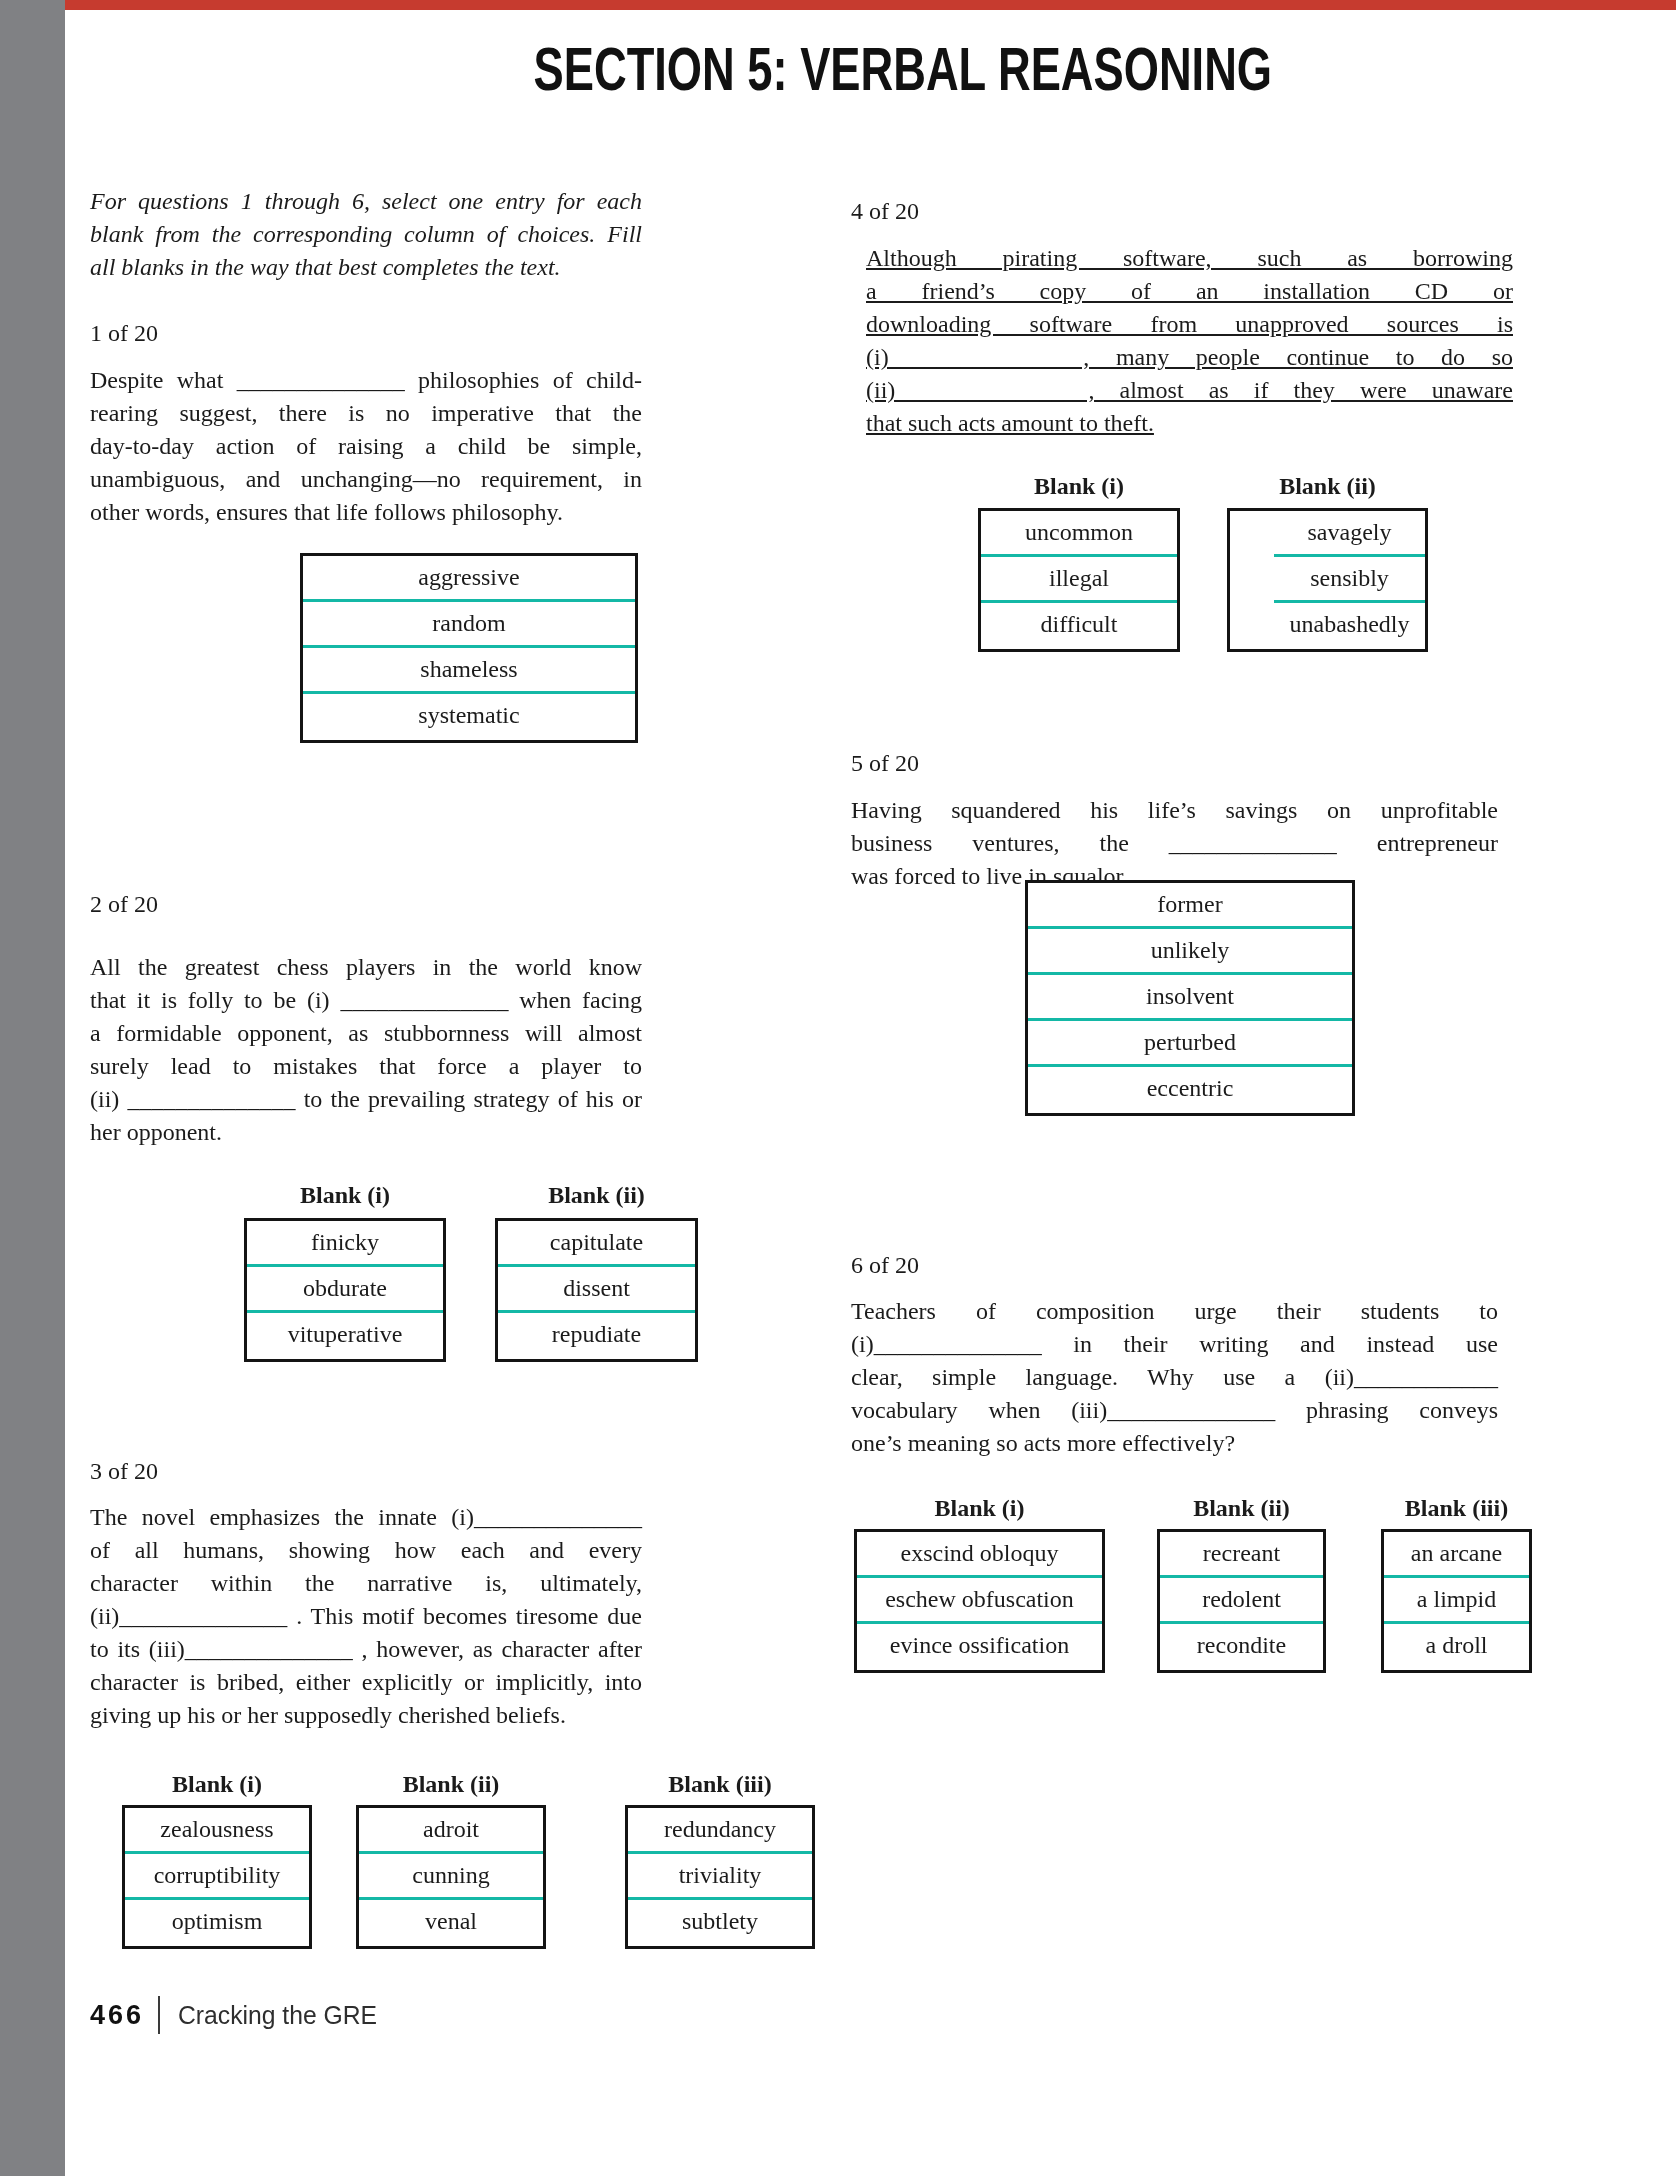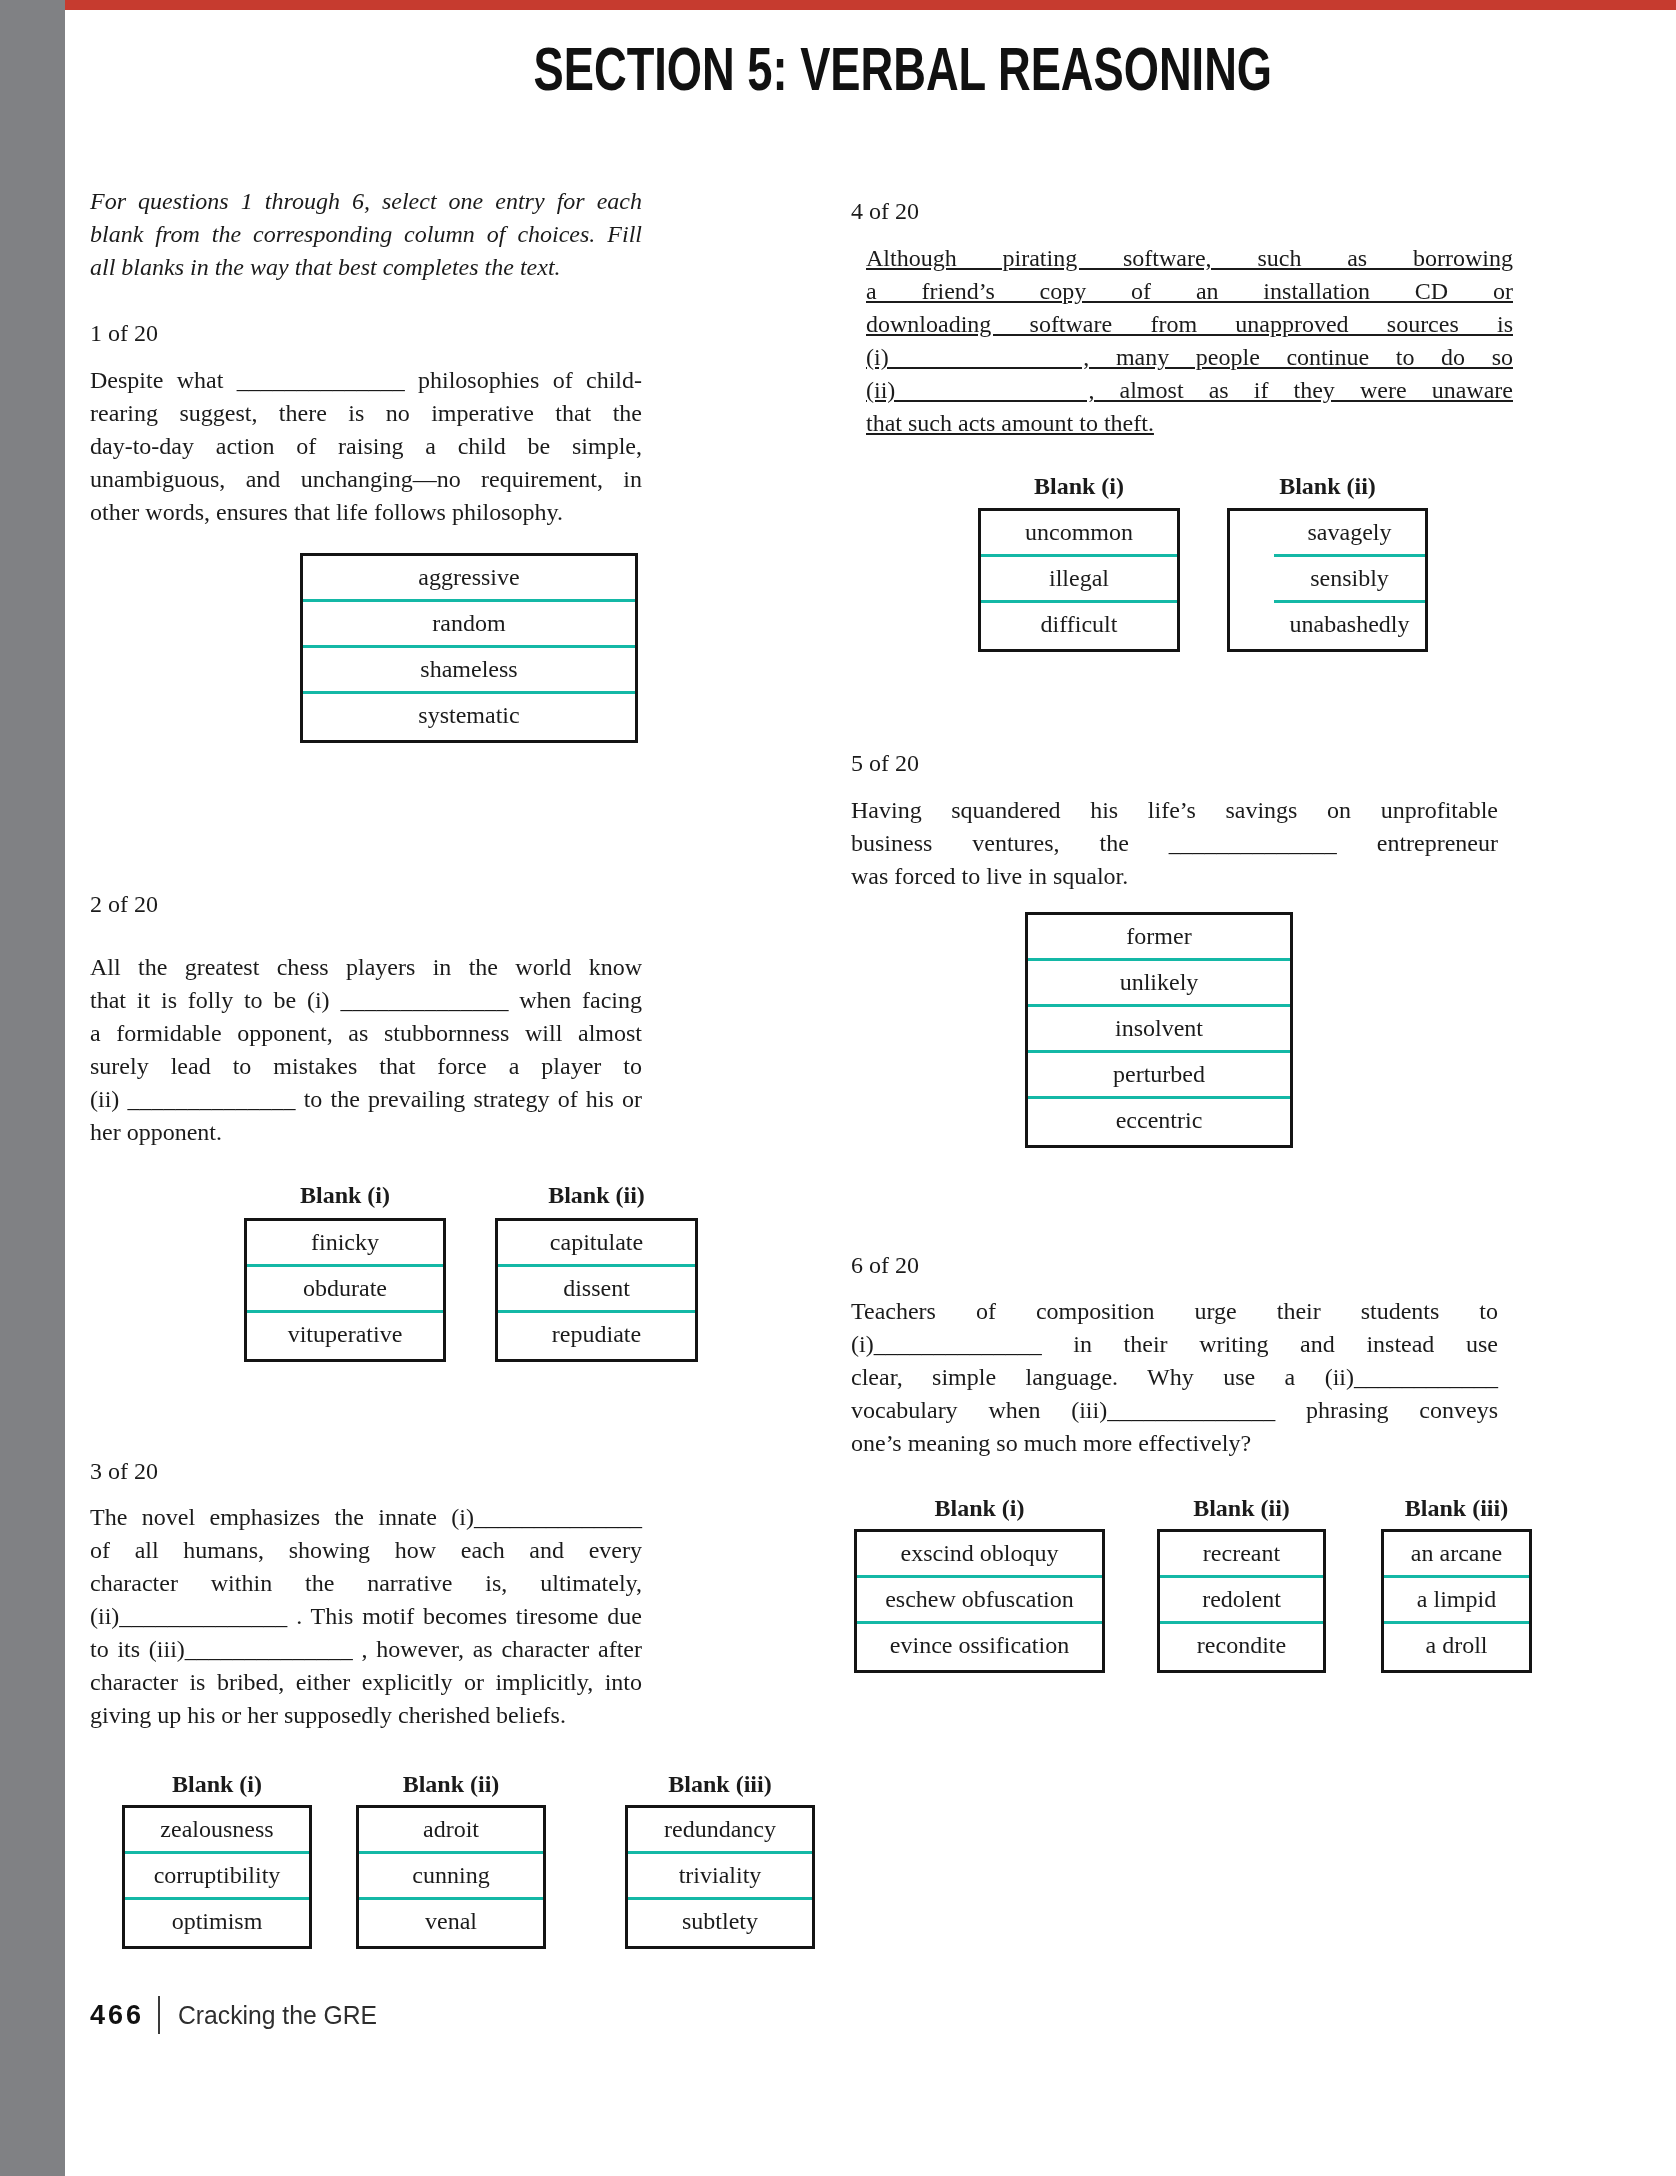--- a/index.html
+++ b/index.html
@@ -163,35 +163,35 @@
     <div class="cell">sensibly</div>
     <div class="cell">unabashedly</div>
   </div>
 
   <div class="qlabel" style="left:851px; top:748px;">5 of 20</div>
   <div class="tblock" style="left:851px; top:794px; width:647px;">
     <div class="ln just">Having squandered his life’s savings on unprofitable</div>
     <div class="ln just">business ventures, the ______________ entrepreneur</div>
     <div class="ln">was forced to live in squalor.</div>
   </div>
-  <div class="ctable" style="left:1025px; top:912px; width:268px;">
+  <div class="ctable" style="left:1025px; top:880px; width:330px;">
     <div class="cell">former</div>
     <div class="cell">unlikely</div>
     <div class="cell">insolvent</div>
     <div class="cell">perturbed</div>
     <div class="cell">eccentric</div>
   </div>
 
   <div class="qlabel" style="left:851px; top:1250px;">6 of 20</div>
   <div class="tblock" style="left:851px; top:1295px; width:647px;">
     <div class="ln just">Teachers of composition urge their students to</div>
     <div class="ln just">(i)______________ in their writing and instead use</div>
     <div class="ln just">clear, simple language. Why use a (ii)____________</div>
     <div class="ln just">vocabulary when (iii)______________ phrasing conveys</div>
-    <div class="ln">one’s meaning so much more effectively?</div>
+    <div class="ln">one’s meaning so acts more effectively?</div>
   </div>
   <div class="bheader" style="left:854px; top:1493px; width:251px;">Blank (i)</div>
   <div class="bheader" style="left:1157px; top:1493px; width:169px;">Blank (ii)</div>
   <div class="bheader" style="left:1381px; top:1493px; width:151px;">Blank (iii)</div>
   <div class="ctable" style="left:854px; top:1529px; width:251px;">
     <div class="cell">exscind obloquy</div>
     <div class="cell">eschew obfuscation</div>
     <div class="cell">evince ossification</div>
   </div>
   <div class="ctable" style="left:1157px; top:1529px; width:169px;">

